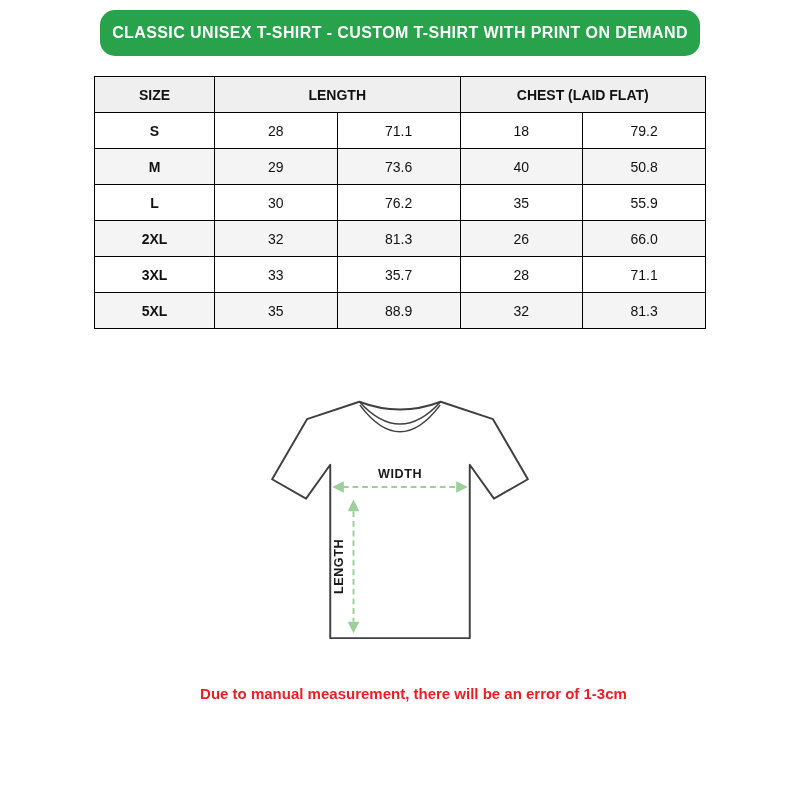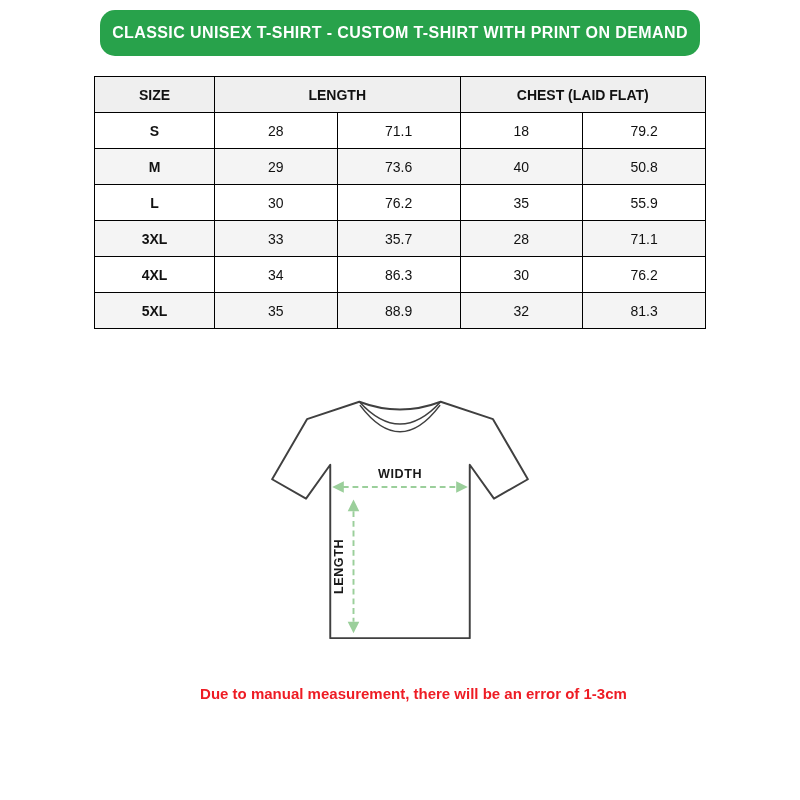--- a/index.html
+++ b/index.html
@@ -64,32 +64,32 @@
         <td>50.8</td>
       </tr>
       <tr>
         <td class="size-cell">L</td>
         <td>30</td>
         <td>76.2</td>
         <td>35</td>
         <td>55.9</td>
       </tr>
       <tr>
+        <td class="size-cell">2XL</td>
+        <td>32</td>
+        <td>81.3</td>
+        <td>26</td>
+        <td>66.0</td>
+      </tr>
+      <tr>
         <td class="size-cell">3XL</td>
         <td>33</td>
         <td>35.7</td>
         <td>28</td>
         <td>71.1</td>
-      </tr>
-      <tr>
-        <td class="size-cell">4XL</td>
-        <td>34</td>
-        <td>86.3</td>
-        <td>30</td>
-        <td>76.2</td>
       </tr>
       <tr>
         <td class="size-cell">5XL</td>
         <td>35</td>
         <td>88.9</td>
         <td>32</td>
         <td>81.3</td>
       </tr>
     </tbody>
   </table>

